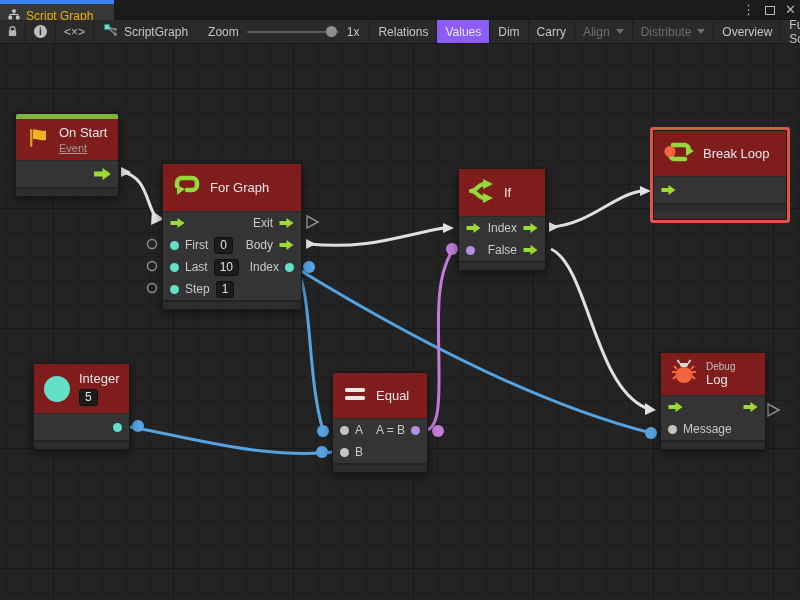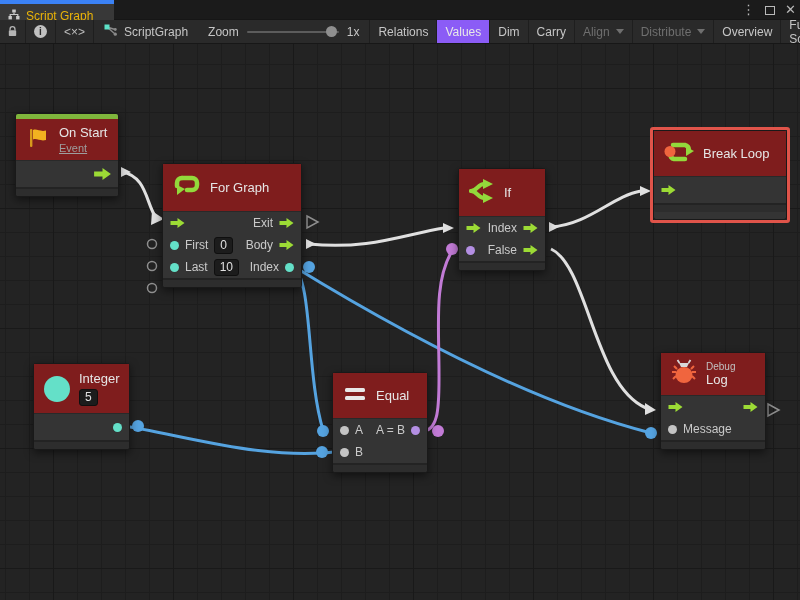--- a/index.html
+++ b/index.html
@@ -262,20 +262,25 @@
       </div>
       <div class="nrow">
         <span class="dot teal"></span>
         <span>Last</span>
         <span class="vbox">10</span>
         <span class="rgt">
           <span>Index</span>
           <span class="dot teal"></span>
         </span>
       </div>
+      <div class="nrow">
+        <span class="dot teal"></span>
+        <span>Step</span>
+        <span class="vbox">1</span>
+      </div>
       <div class="nfoot"></div>
     </div>
 
     <div class="node" style="left:458px;top:124px;width:88px;">
       <div class="nhead" style="height:48px;">
         <span>
           <svg width="26" height="26" viewBox="0 0 26 26">
               <path d="M2 13 C8 13 9 6 15 6" fill="none" stroke="#93d93b" stroke-width="4" stroke-linecap="round"></path>
               <path d="M2 13 C8 13 9 20 15 20" fill="none" stroke="#93d93b" stroke-width="4" stroke-linecap="round"></path>
               <polygon points="14,1 24,6 14,11" fill="#93d93b"></polygon>

